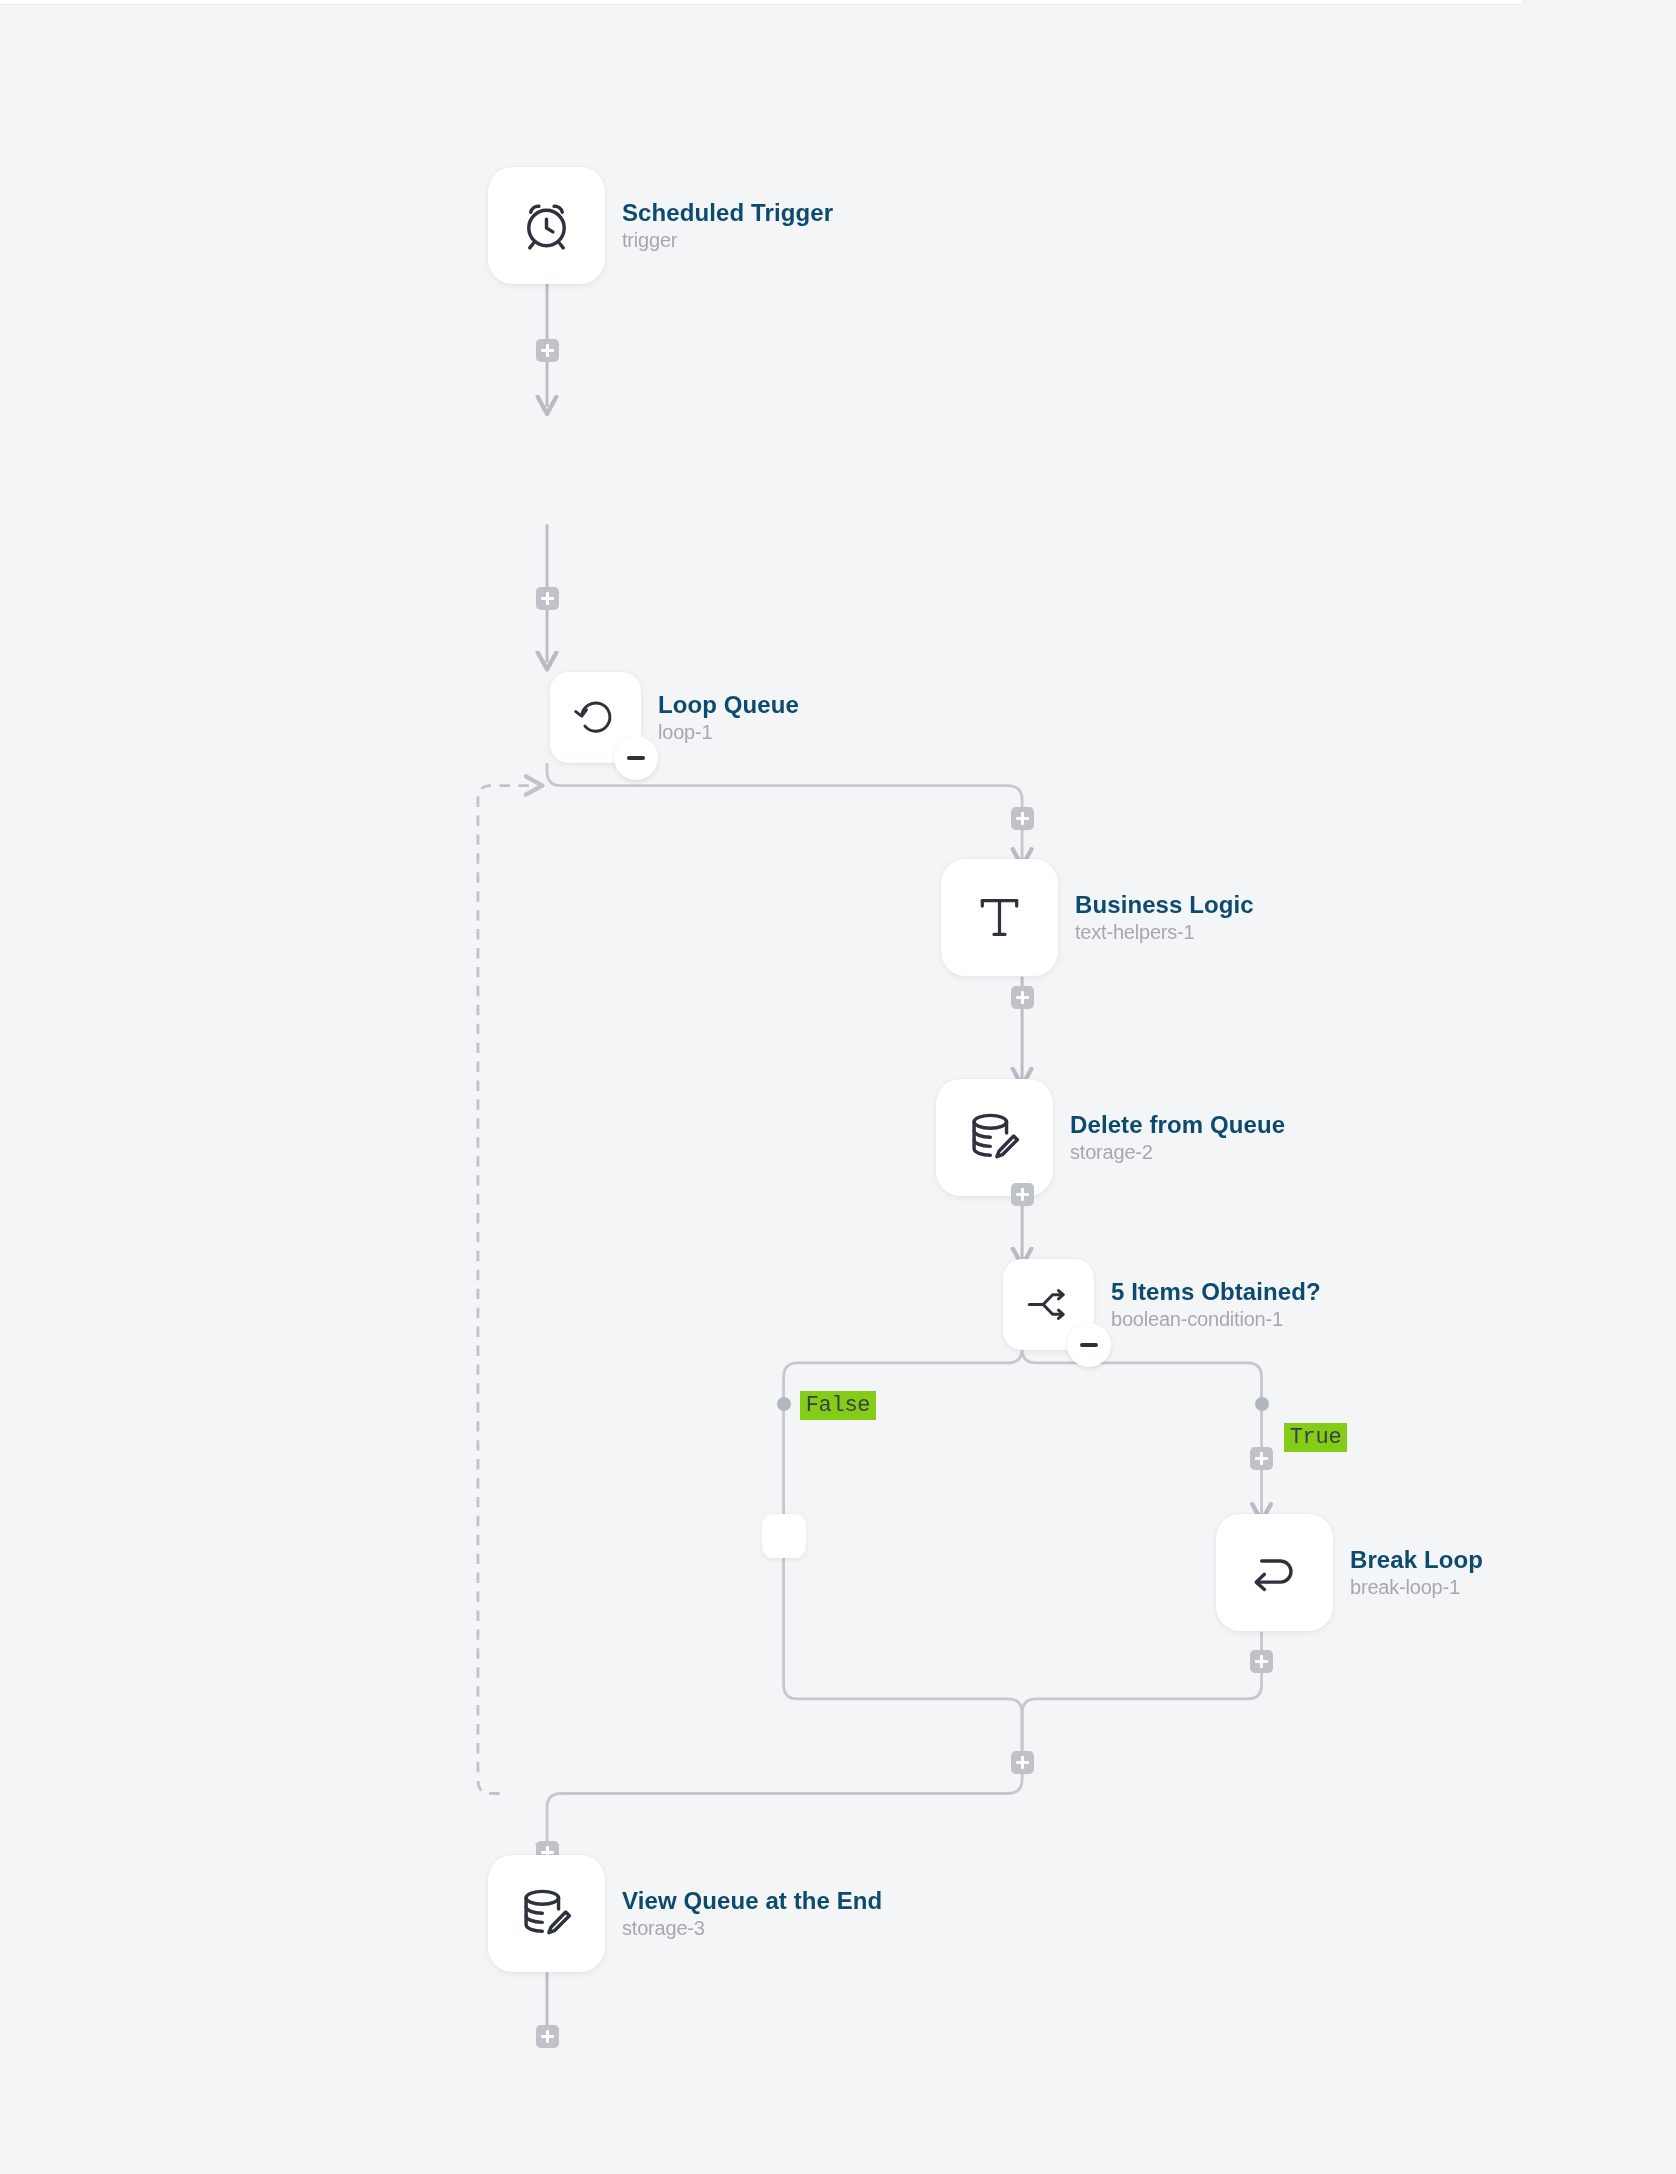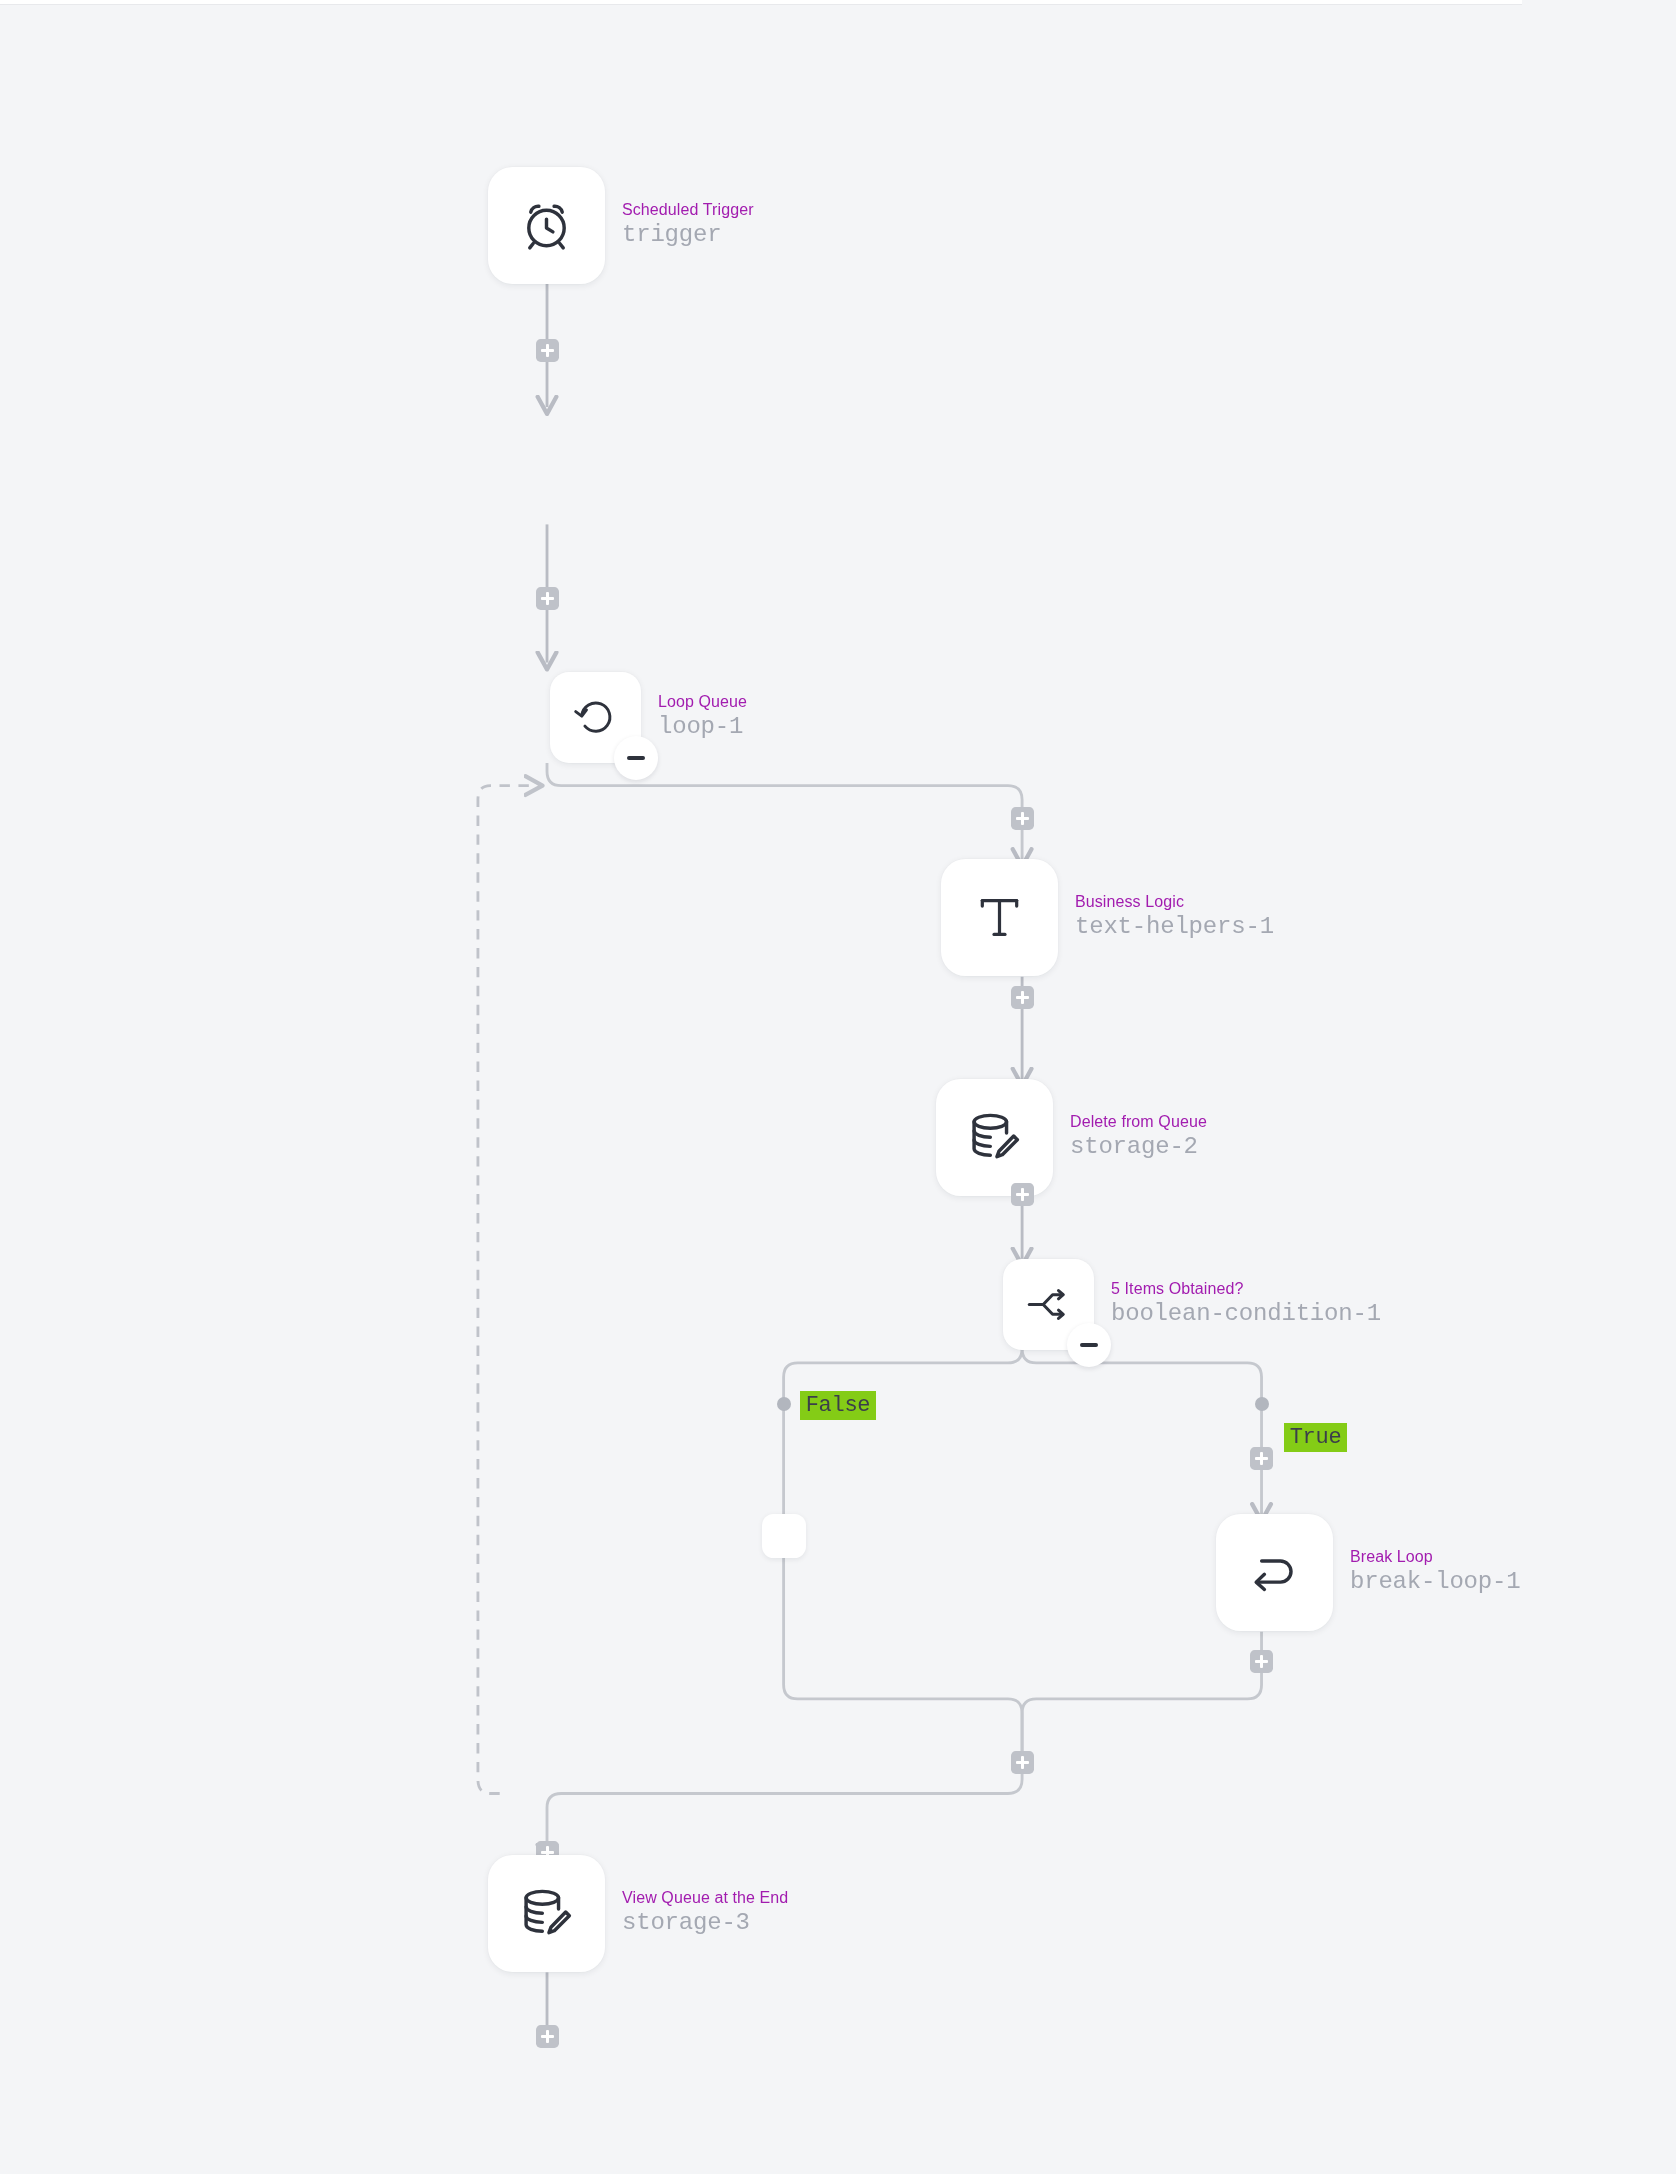--- a/index.html
+++ b/index.html
@@ -56,29 +56,29 @@
     justify-content: center;
     flex: none;
   }
   .node-box.big   { width: 117px; height: 117px; border-radius: 24.6px; }
   .node-box.small { width: 91px;  height: 91px;  border-radius: 19px; }
 
   .node-box svg { display: block; }
 
   .node-text { display: flex; flex-direction: column; gap: 1.9px; white-space: nowrap; }
   .node-title {
-    font-size: 16px;
-    font-weight: 400;
-    color: #a21caf;
+    font-size: 24px;
+    font-weight: 700;
+    color: #0c4a6e;
     letter-spacing: 0.1px;
     line-height: 1.15;
   }
   .node-sub {
-    font-family: Liberation Mono, monospace;
-    font-size: 24px;
+    font-family: Liberation Sans, sans-serif;
+    font-size: 20px;
     color: #a4a8b2;
     letter-spacing: -0.2px;
     line-height: 1.2;
   }
 
   
   .collapse-badge {
     position: absolute;
     right: -17px;
     bottom: -17px;

